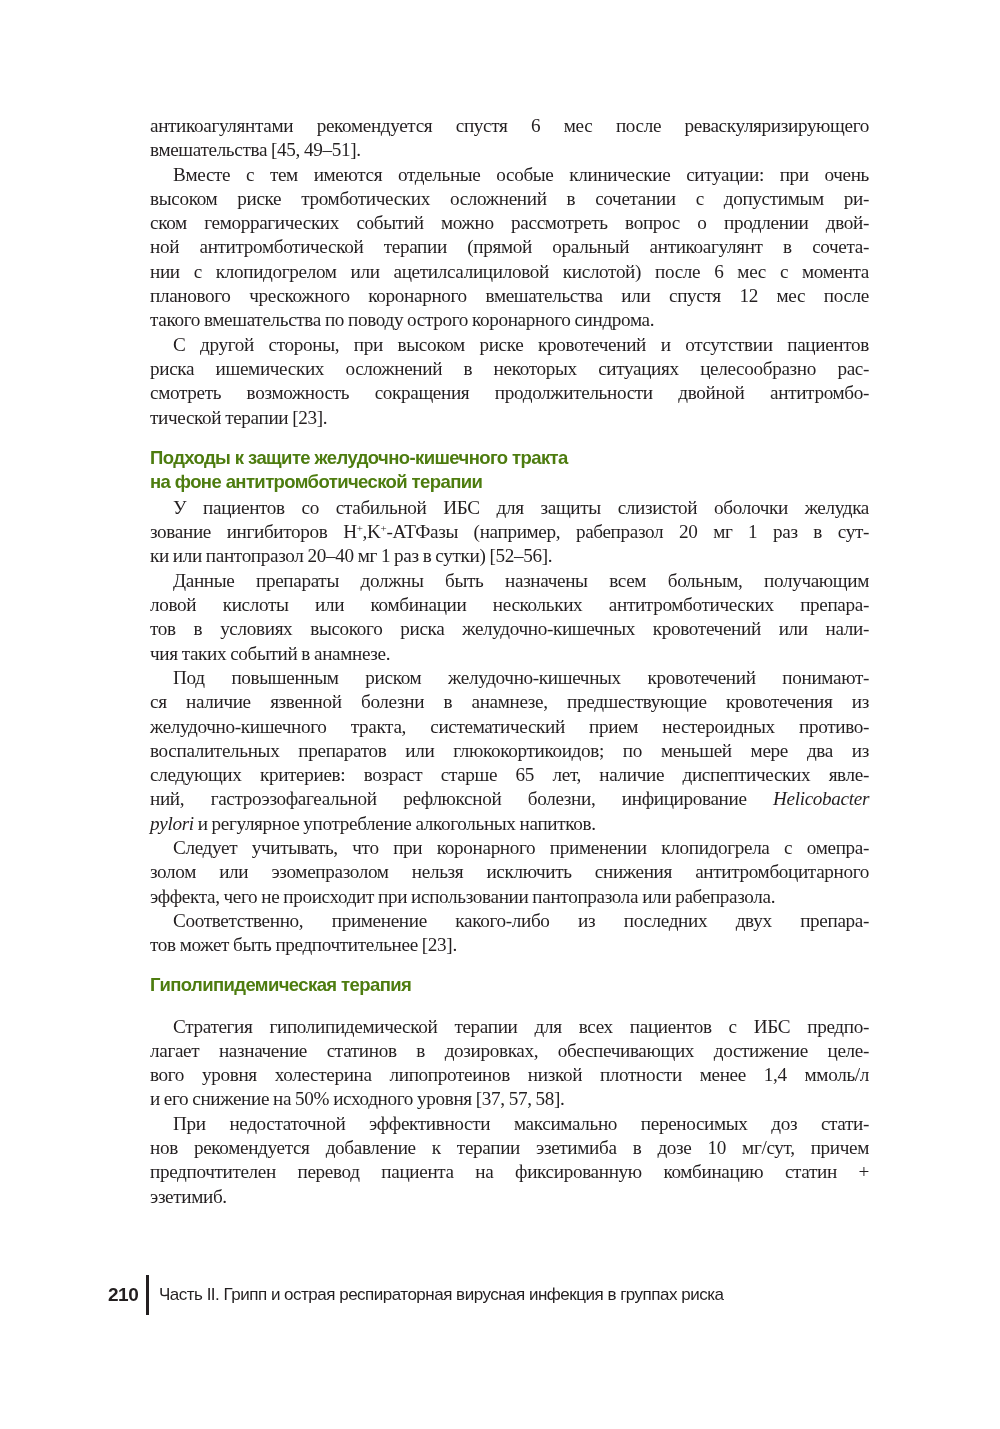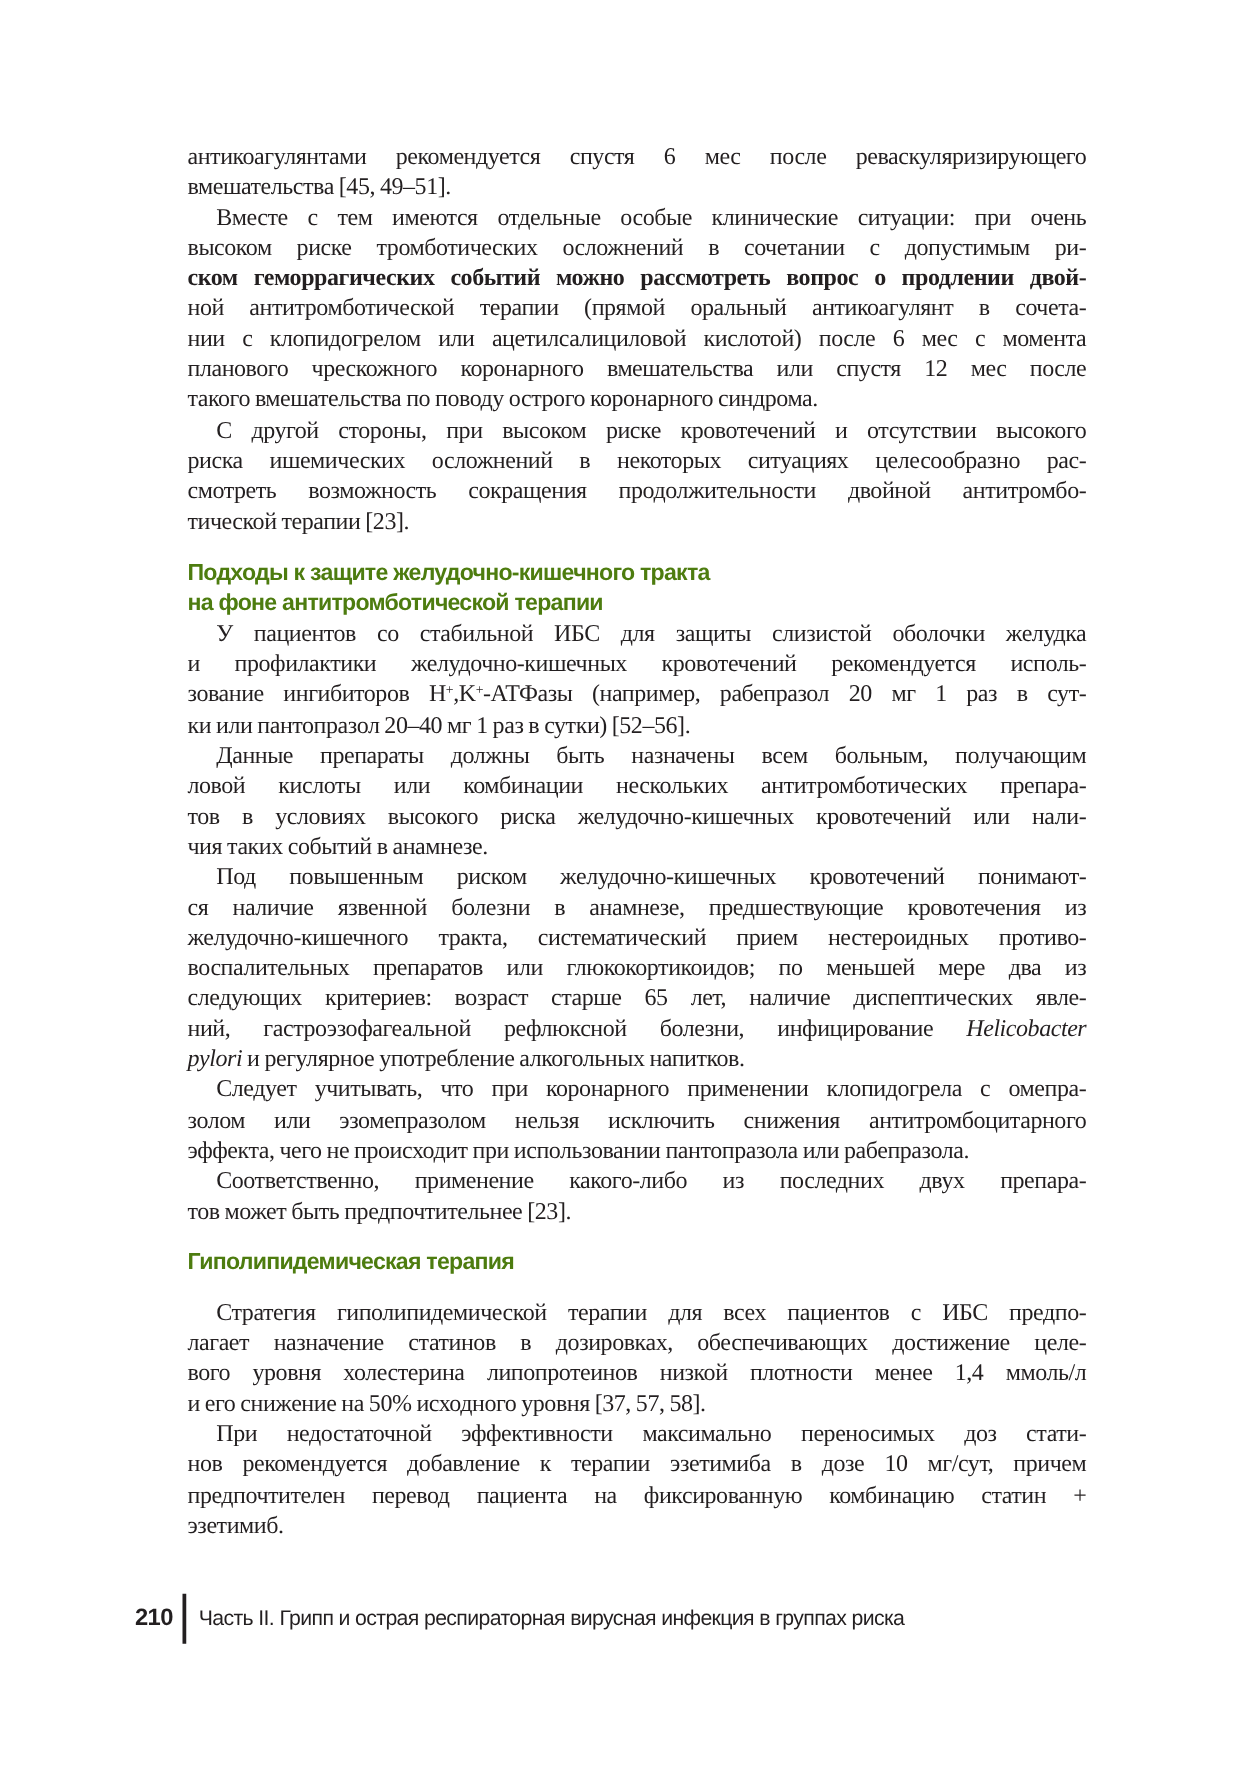--- a/index.html
+++ b/index.html
@@ -45,42 +45,41 @@
 <div class="page">
 
   <p class="p">
     <span class="line" style="text-align-last: justify; text-align: justify;">антикоагулянтами рекомендуется спустя 6 мес после реваскуляризирующего</span>
     <span class="line" style="text-align:left">вмешательства [45, 49–51].</span>
   </p>
 
   <p class="p">
     <span class="line" style="padding-left: 23px; text-align-last: justify; text-align: justify;">Вместе с тем имеются отдельные особые клинические ситуации: при очень</span>
     <span class="line" style="text-align-last: justify; text-align: justify;">высоком риске тромботических осложнений в сочетании с допустимым ри-</span>
-    <span class="line" style="text-align-last: justify; text-align: justify; font-weight: bold;">ском геморрагических событий можно рассмотреть вопрос о продлении двой-</span>
+    <span class="line" style="text-align-last: justify; text-align: justify;">ском геморрагических событий можно рассмотреть вопрос о продлении двой-</span>
     <span class="line" style="text-align-last: justify; text-align: justify;">ной антитромботической терапии (прямой оральный антикоагулянт в сочета-</span>
     <span class="line" style="text-align-last: justify; text-align: justify;">нии с клопидогрелом или ацетилсалициловой кислотой) после 6 мес с момента</span>
     <span class="line" style="text-align-last: justify; text-align: justify;">планового чрескожного коронарного вмешательства или спустя 12 мес после</span>
     <span class="line" style="text-align: left;">такого вмешательства по поводу острого коронарного синдрома.</span>
   </p>
 
   <p class="p">
-    <span class="line" style="padding-left: 23px; text-align-last: justify; text-align: justify;">С другой стороны, при высоком риске кровотечений и отсутствии высокого</span>
+    <span class="line" style="padding-left: 23px; text-align-last: justify; text-align: justify;">С другой стороны, при высоком риске кровотечений и отсутствии пациентов</span>
     <span class="line" style="text-align-last: justify; text-align: justify;">риска ишемических осложнений в некоторых ситуациях целесообразно рас-</span>
     <span class="line" style="text-align-last: justify; text-align: justify;">смотреть возможность сокращения продолжительности двойной антитромбо-</span>
     <span class="line" style="text-align: left;">тической терапии [23].</span>
   </p>
 
   <div class="h1-block">
     <p class="h">Подходы к защите желудочно-кишечного тракта</p>
     <p class="h">на фоне антитромботической терапии</p>
   </div>
 
   <p class="p">
     <span class="line" style="padding-left: 23px; text-align-last: justify; text-align: justify;">У пациентов со стабильной ИБС для защиты слизистой оболочки желудка</span>
-    <span class="line" style="text-align-last: justify; text-align: justify;">и профилактики желудочно-кишечных кровотечений рекомендуется исполь-</span>
     <span class="line" style="text-align-last: justify; text-align: justify;"><span>зование ингибиторов H</span><sup>+</sup><span>,K</span><sup>+</sup><span>-АТФазы (например, рабепразол 20 мг 1 раз в сут-</span></span>
     <span class="line" style="text-align: left;">ки или пантопразол 20–40 мг 1 раз в сутки) [52–56].</span>
   </p>
 
   <p class="p">
     <span class="line" style="padding-left: 23px; text-align-last: justify; text-align: justify;">Данные препараты должны быть назначены всем больным, получающим</span>
     <span class="line" style="text-align-last: justify; text-align: justify;">ловой кислоты или комбинации нескольких антитромботических препара-</span>
     <span class="line" style="text-align-last: justify; text-align: justify;">тов в условиях высокого риска желудочно-кишечных кровотечений или нали-</span>
     <span class="line" style="text-align: left;">чия таких событий в анамнезе.</span>
   </p>

